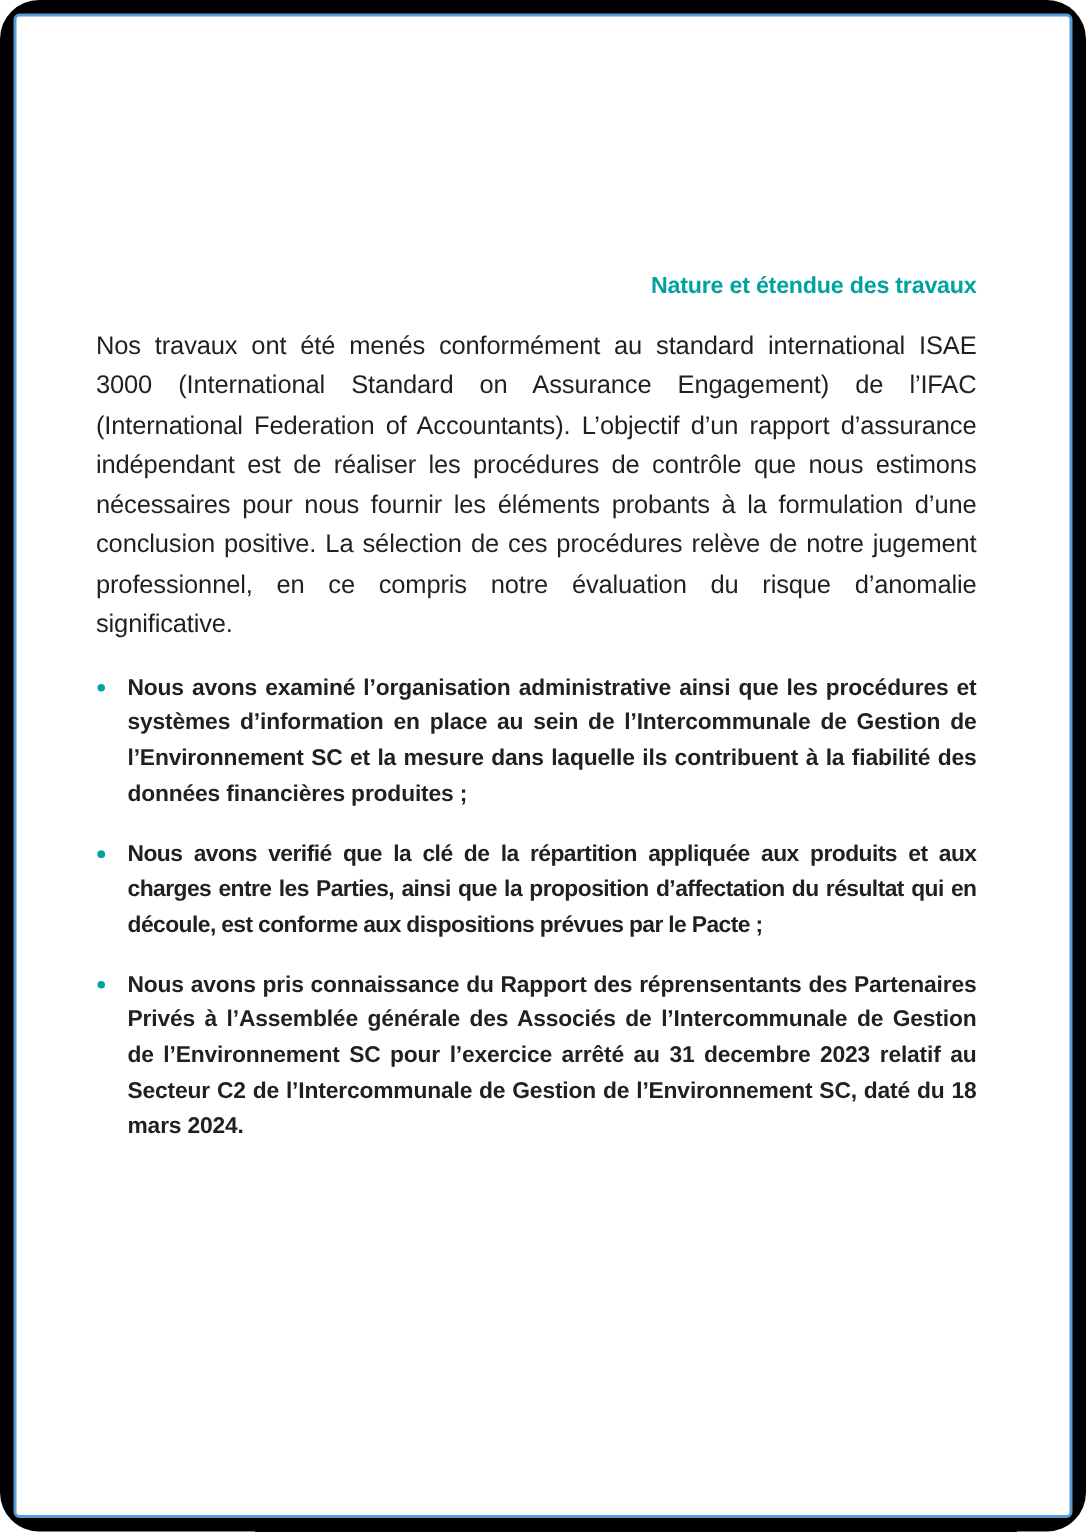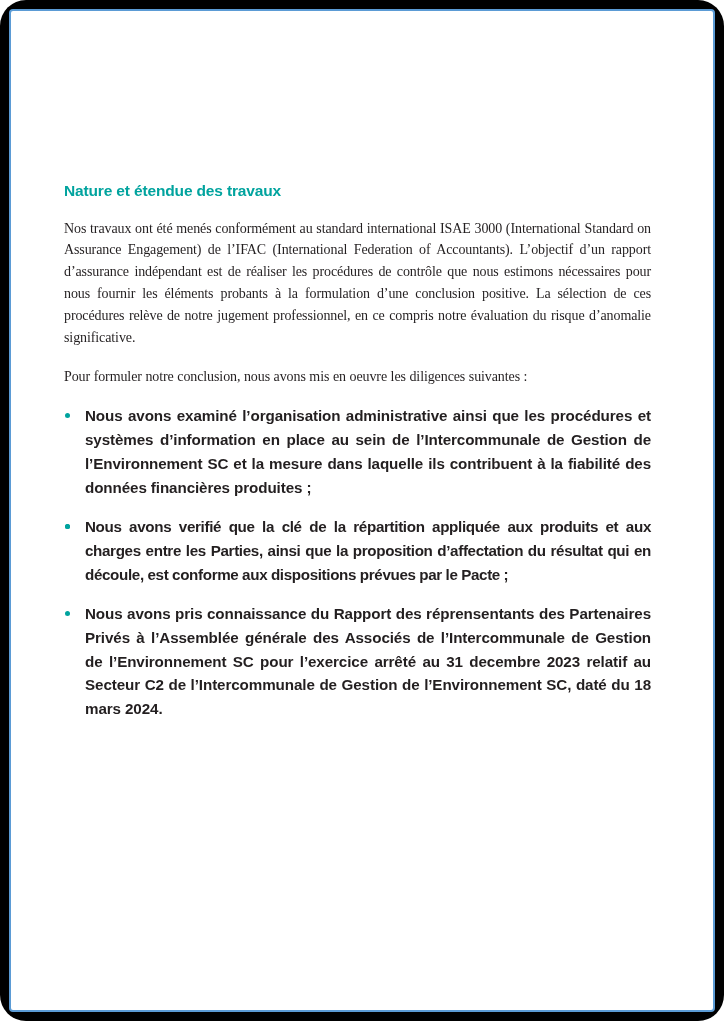--- a/index.html
+++ b/index.html
@@ -47,31 +47,31 @@
     width: 587px;
   }
 
   .section-heading {
     font-size: 15.5px;
     font-weight: bold;
     color: #00a39e;
     letter-spacing: -0.15px;
     margin: 0 0 17px 0;
     line-height: 1.2;
+    text-align: right;
   }
 
   .para {
-    font-size: 14px;
+    font-size: 17px;
     color: #231f20;
     text-align: justify;
     line-height: 1.56;
     margin: 0 0 17px 0;
     letter-spacing: -0.1px;
     word-spacing: 0.2px;
-    font-family: Liberation Serif, serif;
   }
 
   
   .bullet-list {
     margin: 0 0 16px 0;
     padding: 0;
     list-style: none;
     font-weight: bold;
   }
 
@@ -115,21 +115,20 @@
 
 <div class="page-frame">
   <div class="page-inner">
 
     <div class="doc-content">
 
       <h2 class="section-heading">Nature et étendue des travaux</h2>
 
       <p class="para">Nos travaux ont été menés conformément au standard international ISAE 3000 (International Standard on Assurance Engagement) de l’IFAC (International Federation of Accountants). L’objectif d’un rapport d’assurance indépendant est de réaliser les procédures de contrôle que nous estimons nécessaires pour nous fournir les éléments probants à la formulation d’une conclusion positive. La sélection de ces procédures relève de notre jugement professionnel, en ce compris notre évaluation du risque d’anomalie significative.</p>
 
-      <p class="para">Pour formuler notre conclusion, nous avons mis en oeuvre les diligences suivantes :</p>
 
       <ul class="bullet-list">
         <li class="bullet-item">
           <span class="bullet-dot"></span>
           <span>Nous avons examiné l’organisation administrative ainsi que les procédures et systèmes d’information en place au sein de l’Intercommunale de Gestion de l’Environnement SC et la mesure dans laquelle ils contribuent à la fiabilité des données financières produites ;</span>
         </li>
         <li class="bullet-item tight">
           <span class="bullet-dot"></span>
         </li>
         <li class="bullet-item tight">

